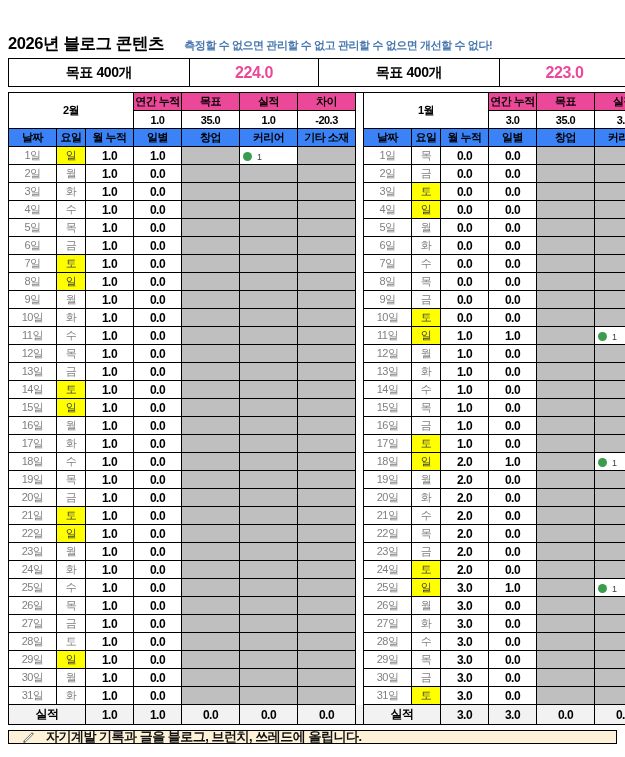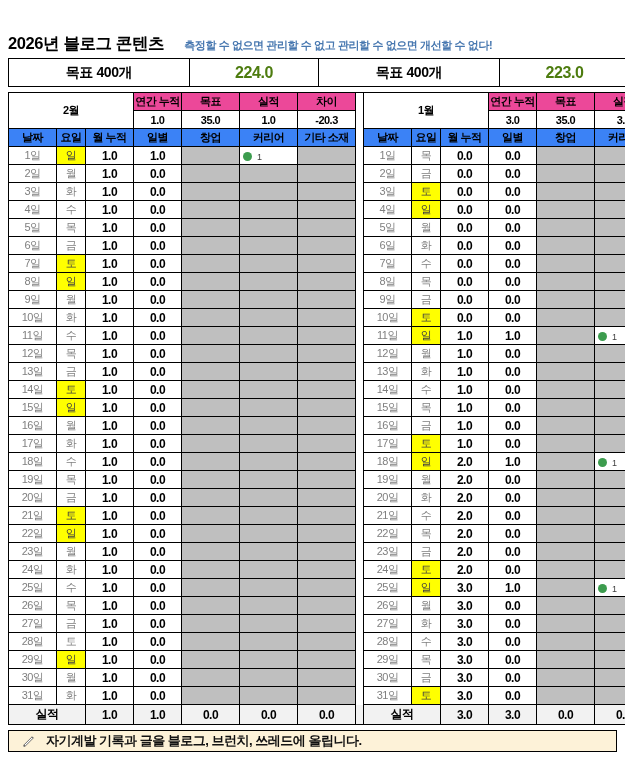--- a/index.html
+++ b/index.html
@@ -50,21 +50,21 @@
   .goalstrip td {
     border: 1.2px solid #000000;
     height: 25px;
     text-align: center;
     vertical-align: middle;
     font-size: 14px;
     font-weight: bold;
     letter-spacing: -0.4px;
   }
   .goalstrip td.num {
-    color: #4d7c0f;
+    color: #ec4899;
     font-size: 16px;
   }
 
   .spacer-5 { height: 5px; }
 
   
   .gridwrap {
     margin: 0 8px;
     width: 609px;
     border-collapse: collapse;
@@ -164,21 +164,21 @@
     border-bottom: none;
   }
 
   
   .noteband {
     margin: 5px 8px 0 8px;
     width: 609px;
     box-sizing: border-box;
     border: 1.2px solid #000000;
     background: #fdf2d8;
-    height: 22px;
+    height: 14px;
     display: flex;
     align-items: center;
     padding-left: 12px;
   }
   .pencil-icon {
     width: 15px;
     height: 15px;
     flex: 0 0 auto;
     margin-right: 10px;
   }

